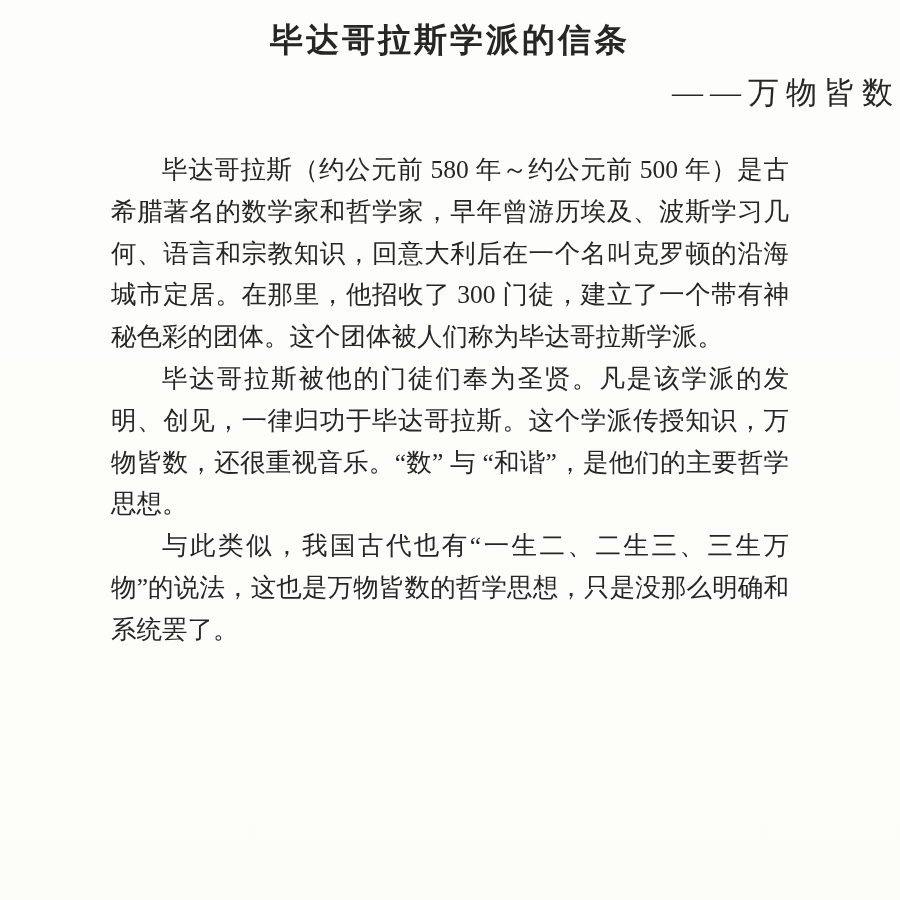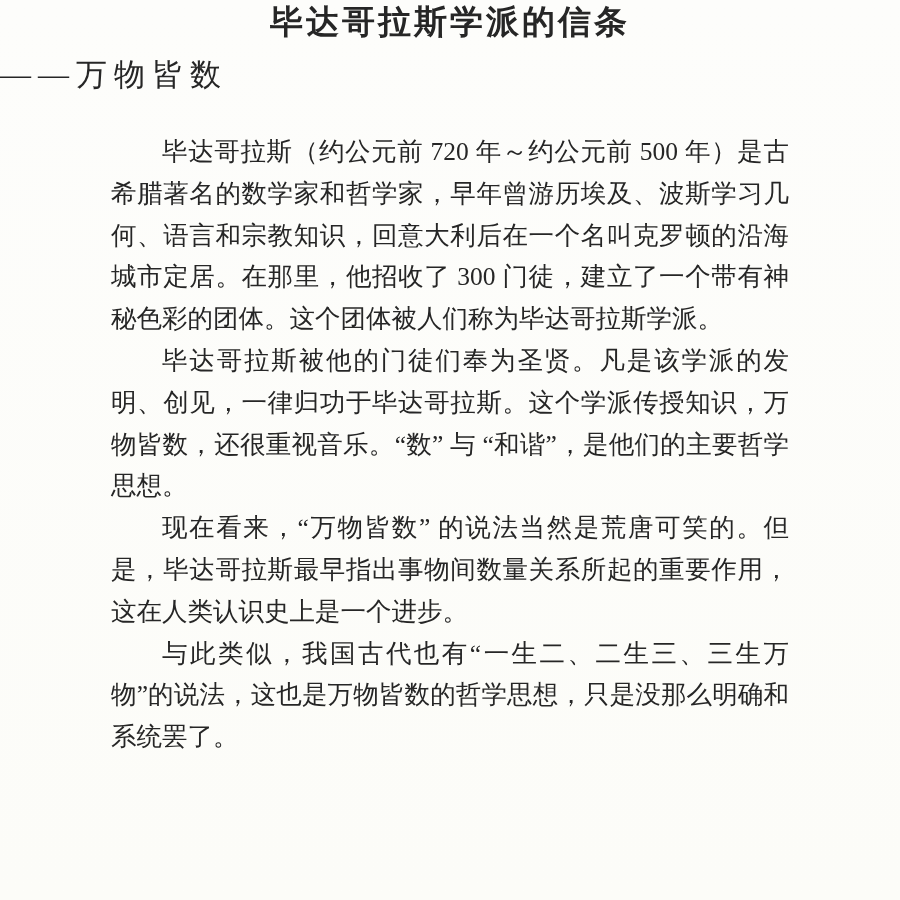--- a/index.html
+++ b/index.html
@@ -16,32 +16,32 @@
     position: relative;
     width: 900px;
     height: 900px;
     box-sizing: border-box;
     background: linear-gradient(180deg, #fdfdfb 0%, #fcfcf8 100%);
     color: #262626;
     overflow: hidden;
   }
   .title {
     margin: 0;
-    padding-top: 2px;
+    padding-top: 20px;
     text-align: center;
     font-family: "Liberation Serif", "DejaVu Serif", serif;
     font-size: 33px;
     line-height: 40px;
     font-weight: 600;
     letter-spacing: 3px;
     color: #262626;
   }
   .subtitle {
     margin: 14px 0 0 0;
-    text-align: left;
+    text-align: right;
     font-family: "Liberation Serif", "DejaVu Serif", serif;
     font-size: 31px;
     line-height: 37px;
     font-weight: 500;
     letter-spacing: 7px;
     color: #262626;
   }
   .doc-body {
     width: 678px;
     margin: 38px auto 0 auto;
@@ -59,18 +59,17 @@
     overflow-wrap: break-word;
   }
 </style>
 </head>
 <body>
 
 <div class="page">
   <h1 class="title">毕达哥拉斯学派的信条</h1>
   <h2 class="subtitle">——万物皆数</h2>
   <div class="doc-body" id="doc-body">
-      <p>毕达哥拉斯（约公元前 720 年～约公元前 500 年）是古希腊著名的数学家和哲学家，早年曾游历埃及、波斯学习几何、语言和宗教知识，回意大利后在一个名叫克罗顿的沿海城市定居。在那里，他招收了 300 门徒，建立了一个带有神秘色彩的团体。这个团体被人们称为毕达哥拉斯学派。</p>
+      <p>毕达哥拉斯（约公元前 580 年～约公元前 500 年）是古希腊著名的数学家和哲学家，早年曾游历埃及、波斯学习几何、语言和宗教知识，回意大利后在一个名叫克罗顿的沿海城市定居。在那里，他招收了 300 门徒，建立了一个带有神秘色彩的团体。这个团体被人们称为毕达哥拉斯学派。</p>
       <p>毕达哥拉斯被他的门徒们奉为圣贤。凡是该学派的发明、创见，一律归功于毕达哥拉斯。这个学派传授知识，万物皆数，还很重视音乐。“数” 与 “和谐”，是他们的主要哲学思想。</p>
-      <p>现在看来，“万物皆数” 的说法当然是荒唐可笑的。但是，毕达哥拉斯最早指出事物间数量关系所起的重要作用，这在人类认识史上是一个进步。</p>
       <p>与此类似，我国古代也有“一生二、二生三、三生万物”的说法，这也是万物皆数的哲学思想，只是没那么明确和系统罢了。</p>
     </div>
 </div>
 
 </body></html>

